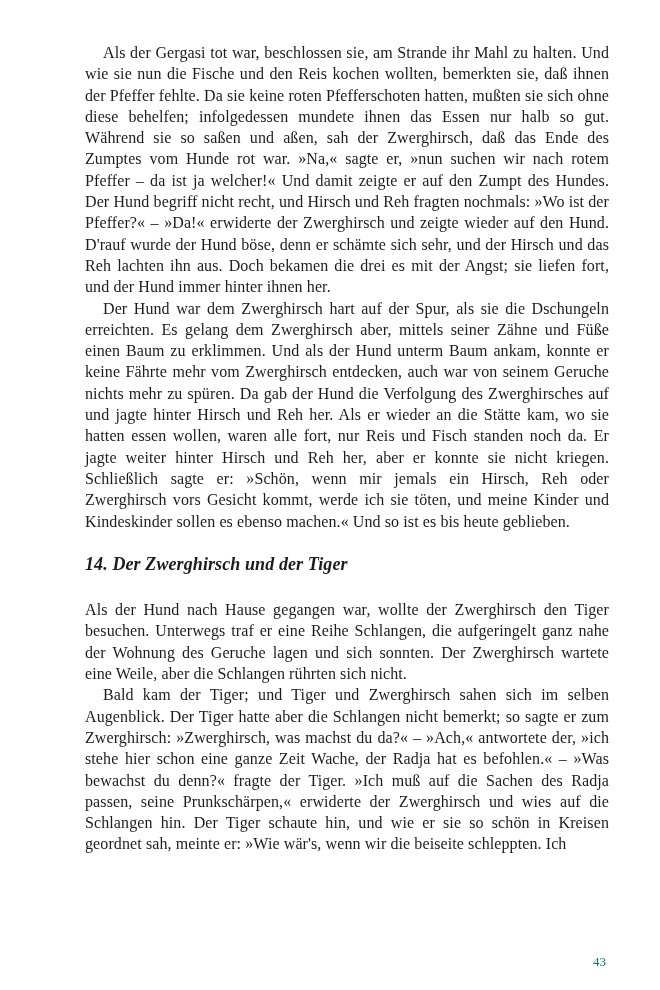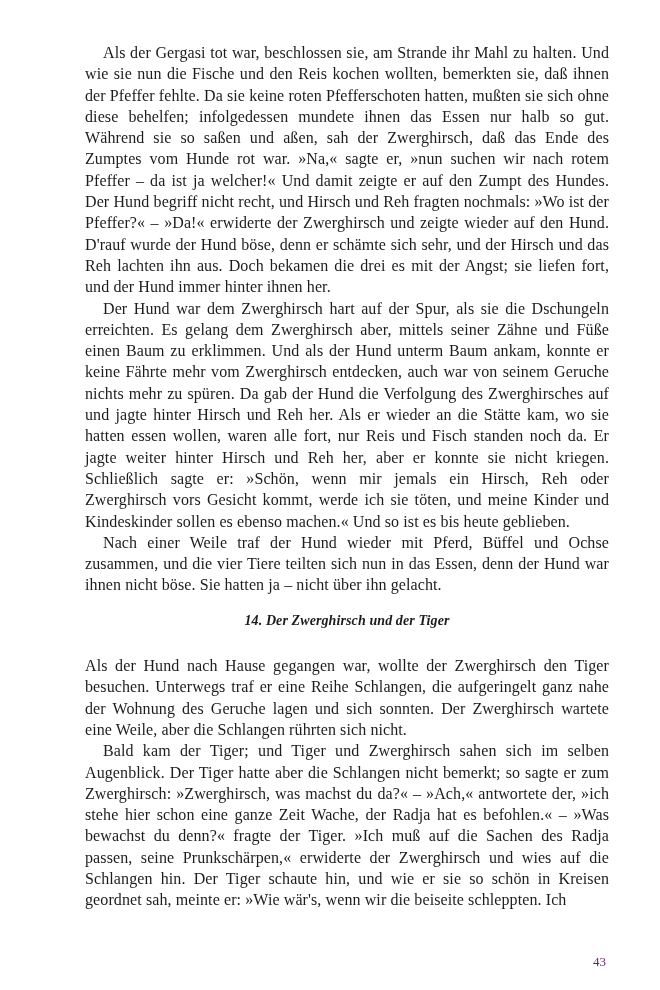--- a/index.html
+++ b/index.html
@@ -25,43 +25,41 @@
     text-align: justify;
     letter-spacing: 0.1px;
   }
   .text-block p {
     margin: 0;
   }
   .text-block p.ind {
     text-indent: 18px;
   }
   .chapter-heading {
-    text-align: center;
     font-weight: bold;
     font-style: italic;
-    font-size: 14px;
-    margin: 14px 0 24px 0;
+    font-size: 18px;
+    margin: 22px 0 24px 0;
   }
   .page-number {
     position: absolute;
     right: 54px;
     bottom: 20px;
     font-size: 13px;
-    color: #701a75;
+    color: #0f766e;
   }
 </style>
 </head>
 <body>
 
 <div class="page">
   <div class="text-block">
 
     <p class="ind">Als der Gergasi tot war, beschlossen sie, am Strande ihr Mahl zu halten. Und wie sie nun die Fische und den Reis kochen wollten, bemerkten sie, daß ihnen der Pfeffer fehlte. Da sie keine roten Pfefferschoten hatten, mußten sie sich ohne diese behelfen; infolgedessen mundete ihnen das Essen nur halb so gut. Während sie so saßen und aßen, sah der Zwerghirsch, daß das Ende des Zumptes vom Hunde rot war. »Na,« sagte er, »nun suchen wir nach rotem Pfeffer – da ist ja welcher!« Und damit zeigte er auf den Zumpt des Hundes. Der Hund begriff nicht recht, und Hirsch und Reh fragten nochmals: »Wo ist der Pfeffer?« – »Da!« erwiderte der Zwerghirsch und zeigte wieder auf den Hund. D'rauf wurde der Hund böse, denn er schämte sich sehr, und der Hirsch und das Reh lachten ihn aus. Doch bekamen die drei es mit der Angst; sie liefen fort, und der Hund immer hinter ihnen her.</p>
     <p class="ind">Der Hund war dem Zwerghirsch hart auf der Spur, als sie die Dschungeln erreichten. Es gelang dem Zwerghirsch aber, mittels seiner Zähne und Füße einen Baum zu erklimmen. Und als der Hund unterm Baum ankam, konnte er keine Fährte mehr vom Zwerghirsch entdecken, auch war von seinem Geruche nichts mehr zu spüren. Da gab der Hund die Verfolgung des Zwerghirsches auf und jagte hinter Hirsch und Reh her. Als er wieder an die Stätte kam, wo sie hatten essen wollen, waren alle fort, nur Reis und Fisch standen noch da. Er jagte weiter hinter Hirsch und Reh her, aber er konnte sie nicht kriegen. Schließlich sagte er: »Schön, wenn mir jemals ein Hirsch, Reh oder Zwerghirsch vors Gesicht kommt, werde ich sie töten, und meine Kinder und Kindeskinder sollen es ebenso machen.« Und so ist es bis heute geblieben.</p>
-    <p class="ind">Nach einer Weile traf der Hund wieder mit Pferd, Büffel und Ochse zusammen, und die vier Tiere teilten sich nun in das Essen, denn der Hund war ihnen nicht böse. Sie hatten ja – nicht über ihn gelacht.</p>
 
     <h3 class="chapter-heading">14. Der Zwerghirsch und der Tiger</h3>
 
     <p>Als der Hund nach Hause gegangen war, wollte der Zwerghirsch den Tiger besuchen. Unterwegs traf er eine Reihe Schlangen, die aufgeringelt ganz nahe der Wohnung des Geruche lagen und sich sonnten. Der Zwerghirsch wartete eine Weile, aber die Schlangen rührten sich nicht.</p>
     <p class="ind">Bald kam der Tiger; und Tiger und Zwerghirsch sahen sich im selben Augenblick. Der Tiger hatte aber die Schlangen nicht bemerkt; so sagte er zum Zwerghirsch: »Zwerghirsch, was machst du da?« – »Ach,« antwortete der, »ich stehe hier schon eine ganze Zeit Wache, der Radja hat es befohlen.« – »Was bewachst du denn?« fragte der Tiger. »Ich muß auf die Sachen des Radja passen, seine Prunkschärpen,« erwiderte der Zwerghirsch und wies auf die Schlangen hin. Der Tiger schaute hin, und wie er sie so schön in Kreisen geordnet sah, meinte er: »Wie wär's, wenn wir die beiseite schleppten. Ich</p>
 
   </div>
 
   <div class="page-number">43</div>
 </div>

